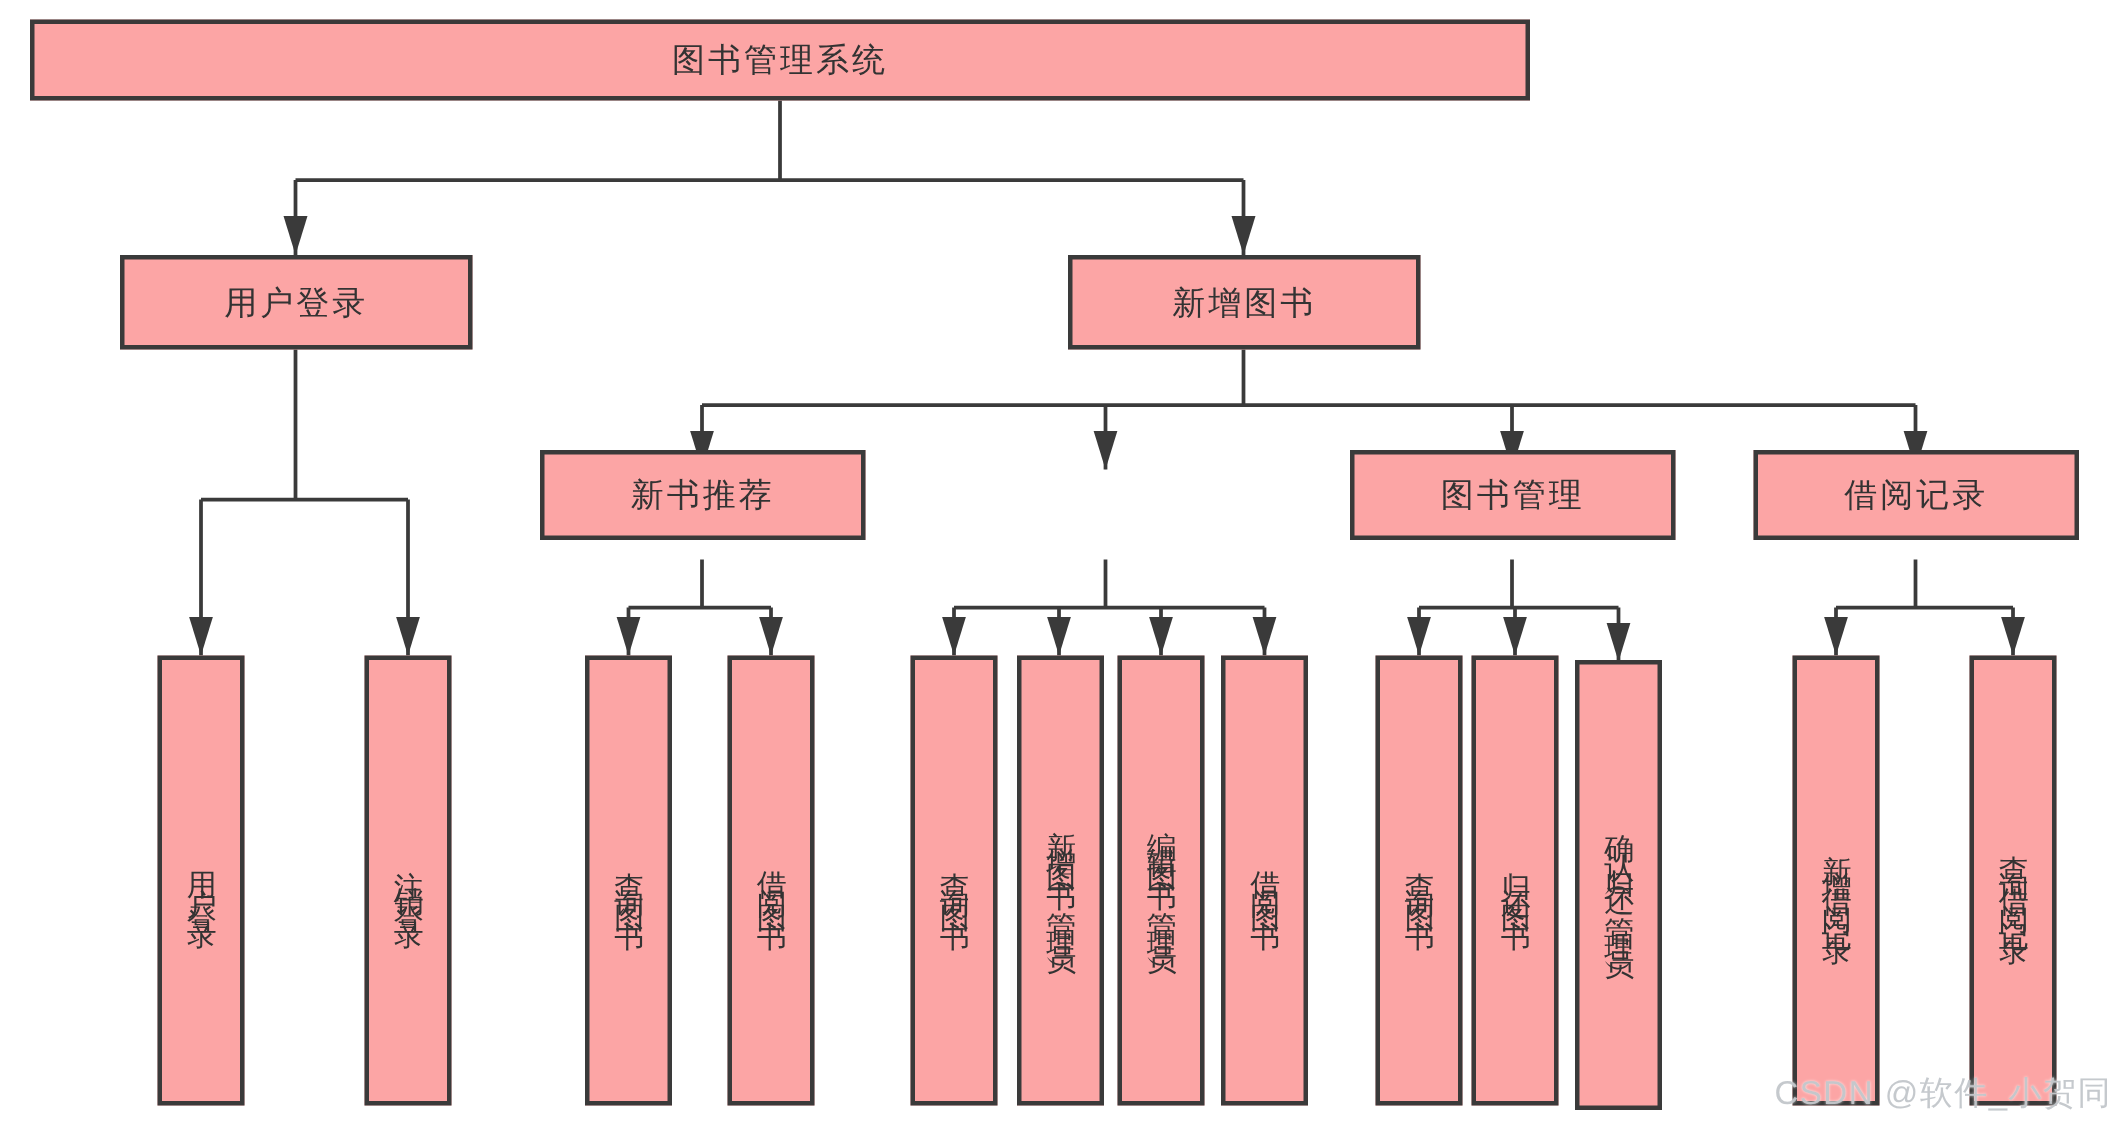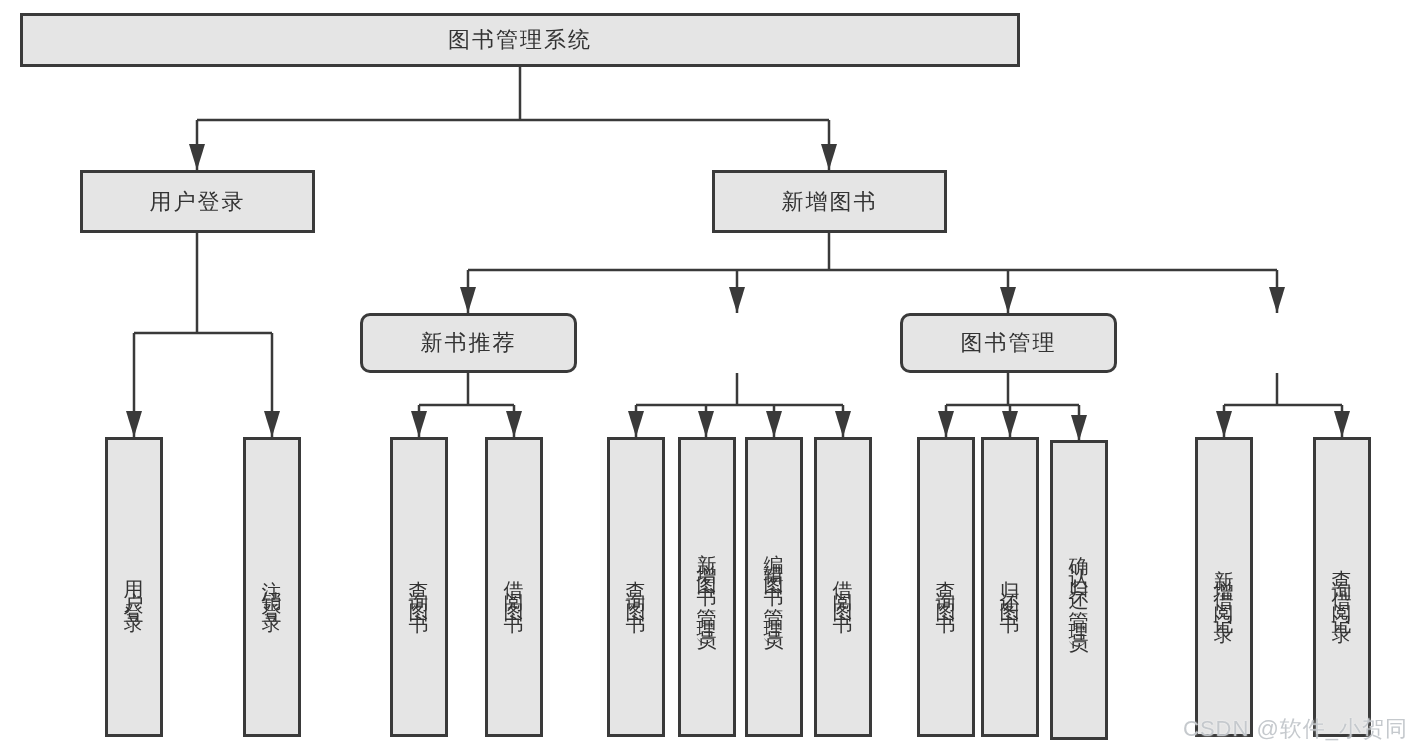--- a/index.html
+++ b/index.html
@@ -20,42 +20,42 @@
     left: 0;
     top: 0;
     width: 1405px;
     height: 747px;
     pointer-events: none;
   }
   .node {
     position: absolute;
     box-sizing: border-box;
     border: 3px solid #3a3a3a;
-    background: #e5e5e5;
+    background: #fca5a5;
     color: #333333;
     display: flex;
     align-items: center;
     justify-content: center;
     text-align: center;
   }
   .node.h {
     font-size: 22px;
     letter-spacing: 2px;
   }
   .node.root {
     left: 20px; top: 13px;
     width: 1000px; height: 54px;
   }
   .node.lvl2 {
     top: 170px;
     width: 235px; height: 63px;
   }
   .node.lvl3 {
-    top: 313px;
-    width: 217px; height: 60px; border-radius: 10px;
+    top: 300px;
+    width: 217px; height: 60px;
   }
   .node.leaf {
     top: 437px;
     width: 58px; height: 300px;
     writing-mode: vertical-rl;
     text-orientation: mixed;
     font-size: 20px;
     letter-spacing: 11px;
     line-height: 1;
     padding: 4px 0;
@@ -132,20 +132,21 @@
     <line x1="1342" y1="405" x2="1342" y2="437" marker-end="url(#ah)"></line>
   </svg>
 
   <div class="node root h">图书管理系统</div>
 
   <div class="node lvl2 h" style="left:80px">用户登录</div>
   <div class="node lvl2 h" style="left:712px">新增图书</div>
 
   <div class="node lvl3 h" style="left:360px">新书推荐</div>
   <div class="node lvl3 h" style="left:900px">图书管理</div>
+  <div class="node lvl3 h" style="left:1169px">借阅记录</div>
 
   <div class="node leaf" style="left:105px">用户登录</div>
   <div class="node leaf" style="left:243px">注销登录</div>
   <div class="node leaf" style="left:390px">查询图书</div>
   <div class="node leaf" style="left:485px">借阅图书</div>
   <div class="node leaf" style="left:607px">查询图书</div>
   <div class="node leaf" style="left:678px">新增图书（管理员）</div>
   <div class="node leaf" style="left:745px">编辑图书（管理员）</div>
   <div class="node leaf" style="left:814px">借阅图书</div>
   <div class="node leaf" style="left:917px">查询图书</div>

